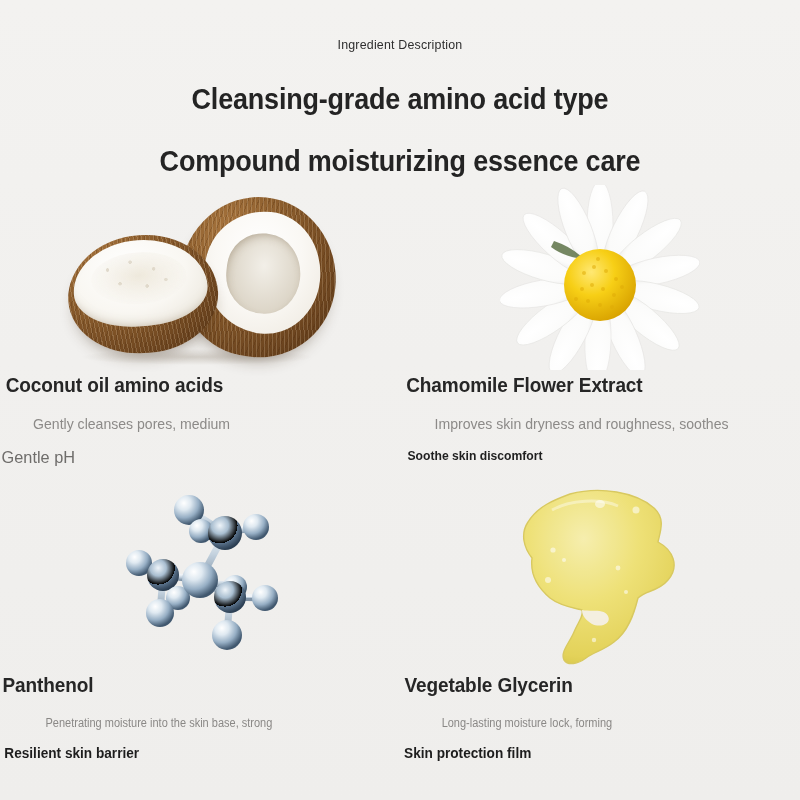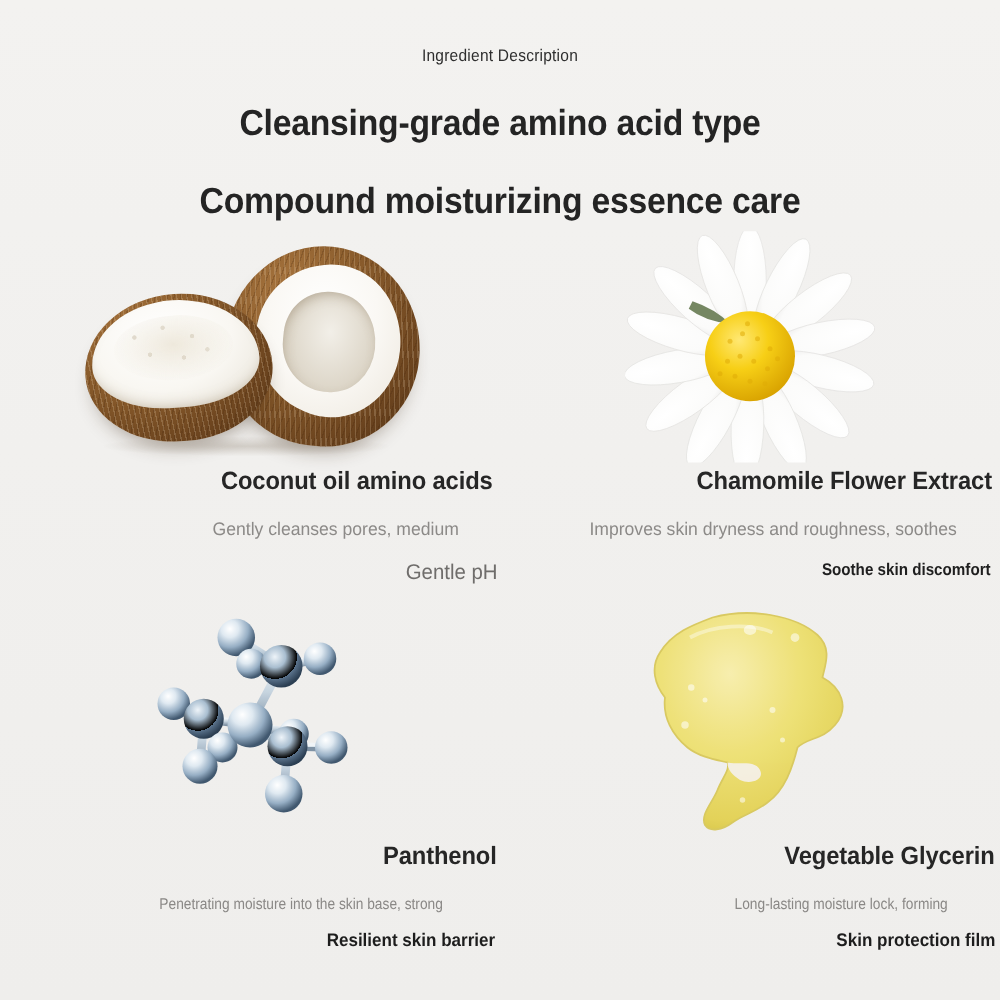--- a/index.html
+++ b/index.html
@@ -62,21 +62,21 @@
     width: 800px;
     display: grid;
     grid-template-columns: 400px 400px;
     grid-template-rows: 300px 300px;
   }
 
   .card {
     position: relative;
     display: flex;
     flex-direction: column;
-    align-items: flex-end;
+    align-items: flex-start;
   }
 
   .art {
     position: relative;
     width: 100%;
     height: 190px;
     display: flex;
     align-items: center;
     justify-content: center;
   }

